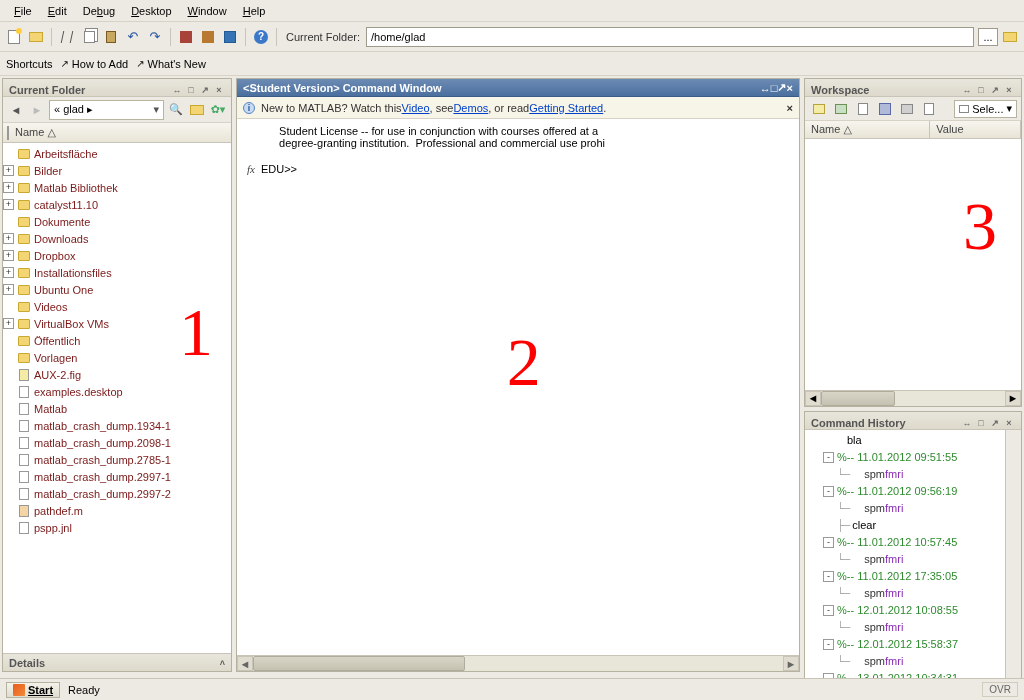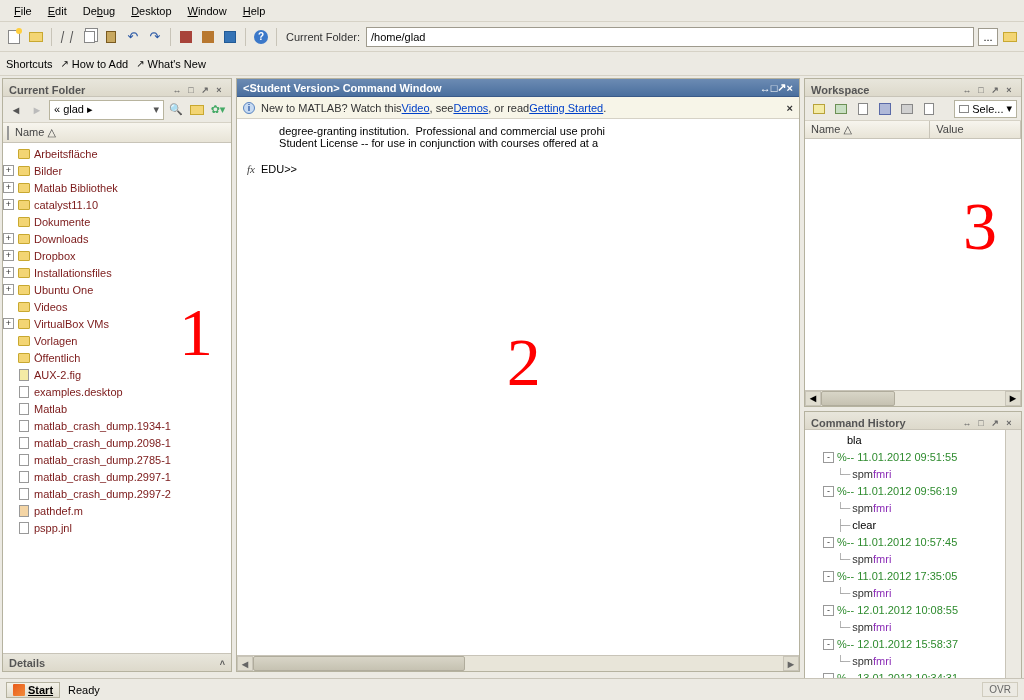--- a/index.html
+++ b/index.html
@@ -80,21 +80,21 @@
 .ws-body { flex: 1; background: #fff; position: relative; }
 .ws-header { height: 18px; background: linear-gradient(#f7f5ee,#e8e4d7); border-bottom: 1px solid #c8c4b8; display: flex; }
 .ws-header > div { padding: 2px 6px; border-right: 1px solid #c8c4b8; font-size: 11px; color: #444; }
 .ws-hscroll { height: 16px; background: #eceae3; border-top: 1px solid #c8c4b8; display: flex; }
 
 .ch-panel { flex: 1; display:flex; flex-direction: column; }
 .ch-body { flex: 1; background: #fff; overflow: hidden; font-family: "Courier New", monospace; font-size: 11px; position: relative; padding: 2px 0; }
 .ch-tree { padding-left: 14px; }
 .ch-row { height: 17px; display: flex; align-items: center; white-space: nowrap; }
 .ch-timestamp { color: #2e8b2e; }
-.ch-spm { color: #333; }
+.ch-spm { color: #333; margin-left: 12px; }
 .ch-fmri { color: #8a2bb5; }
 .ch-minus { width: 11px; height: 11px; border: 1px solid #999; background: #fff; display: inline-flex; align-items: center; justify-content: center; font-size: 9px; line-height: 1; margin-right: 3px; color: #333; }
 .ch-conn { color: #aaa; margin-right: 2px; font-family: monospace; }
 .ch-vscroll { position: absolute; right: 0; top: 0; bottom: 0; width: 16px; background: #eceae3; border-left: 1px solid #c8c4b8; }
 .ch-hscroll { height: 16px; background: #eceae3; border-top: 1px solid #c8c4b8; display:flex; }
 
 
 .statusbar { position: absolute; left: 0; right: 0; bottom: 0; height: 22px; background: #eceae3; border-top: 1px solid #c8c4b8; display: flex; align-items: center; padding: 0 6px; }
 .start-btn { border: 1px solid #b5b29f; background: linear-gradient(#f4f2e9,#e0ddd0); padding: 1px 6px; display: inline-flex; align-items: center; gap: 3px; cursor: pointer; }
 .ovr { margin-left: auto; border: 1px solid #d0ccbe; padding: 1px 6px; color: #666; font-size: 10px; }
@@ -293,28 +293,28 @@
             <span class="tree-icon">
               <span class="folder-ic"></span>
             </span>
             <span>VirtualBox VMs</span>
           </div>
           <div class="tree-row">
             <span class="tree-noexpand"></span>
             <span class="tree-icon">
               <span class="folder-ic"></span>
             </span>
+            <span>Öffentlich</span>
+          </div>
+          <div class="tree-row">
+            <span class="tree-noexpand"></span>
+            <span class="tree-icon">
+              <span class="folder-ic"></span>
+            </span>
             <span>Vorlagen</span>
-          </div>
-          <div class="tree-row">
-            <span class="tree-noexpand"></span>
-            <span class="tree-icon">
-              <span class="folder-ic"></span>
-            </span>
-            <span>Öffentlich</span>
           </div>
           <div class="tree-row file">
             <span class="tree-noexpand"></span>
             <span class="tree-icon">
               <span class="file-ic" style="background: rgb(244, 235, 165);"></span>
             </span>
             <span>AUX-2.fig</span>
           </div>
           <div class="tree-row file">
             <span class="tree-noexpand"></span>
@@ -405,22 +405,22 @@
         <a>Video</a>
         <span>, see </span>
         <a>Demos</a>
         <span>, or read </span>
         <a>Getting Started</a>
         <span>.</span>
         <span class="spacer"></span>
         <span class="closex">×</span>
       </div>
       <div class="cmd-body">
+        <div class="lic">  Student License -- for use in conjunction with courses offered at a</div>
         <div class="lic">  degree-granting institution.  Professional and commercial use prohi</div>
-        <div class="lic">  Student License -- for use in conjunction with courses offered at a</div>
         <div class="cmd-prompt-row">
           <span class="fx">fx</span>
           <span>EDU&gt;&gt;</span>
         </div>
         <span class="annotation" style="left:48%;top:38%;">2</span>
       </div>
       <div class="cmd-hscroll">
         <div class="arrow">◄</div>
         <div class="track">
             <div class="thumb"></div>

